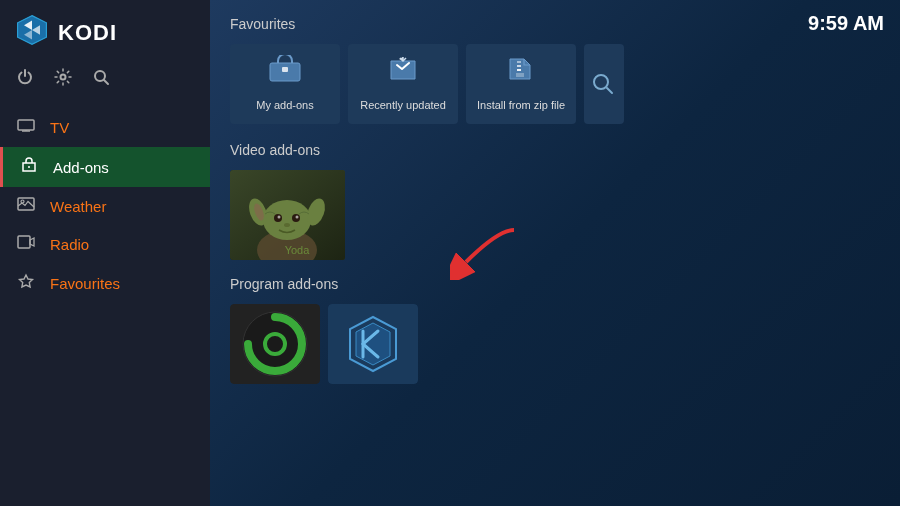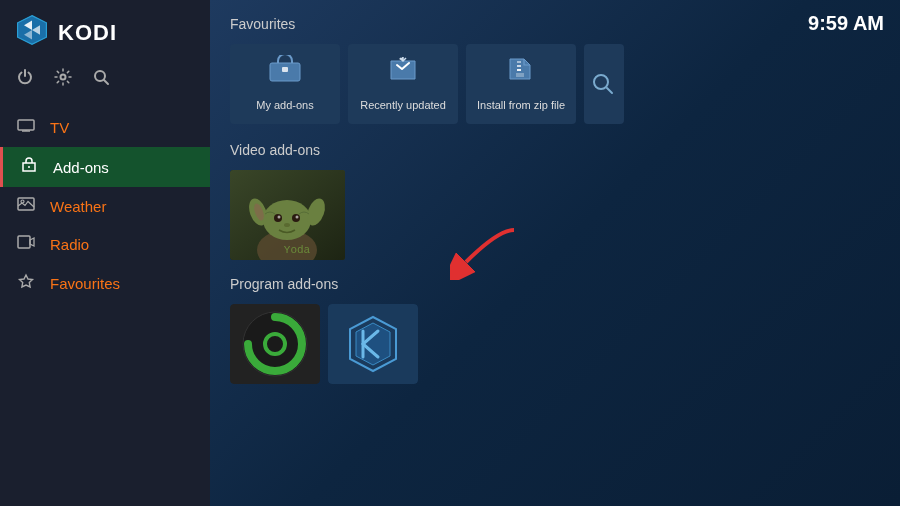--- a/index.html
+++ b/index.html
@@ -165,21 +165,20 @@
     }
 
     
     .yoda-thumb {
       width: 134px;
       height: 90px;
       background: linear-gradient(160deg, #2a3520 0%, #3d4a2a 30%, #1a2010 60%, #252015 100%);
       position: relative;
       border-radius: 3px;
       overflow: hidden;
-      font-family: Liberation Mono, monospace;
     }
 
     .yoda-label {
       position: absolute;
       bottom: 4px;
       left: 0;
       right: 0;
       text-align: center;
       font-size: 11px;
       color: #6a8a3a;

